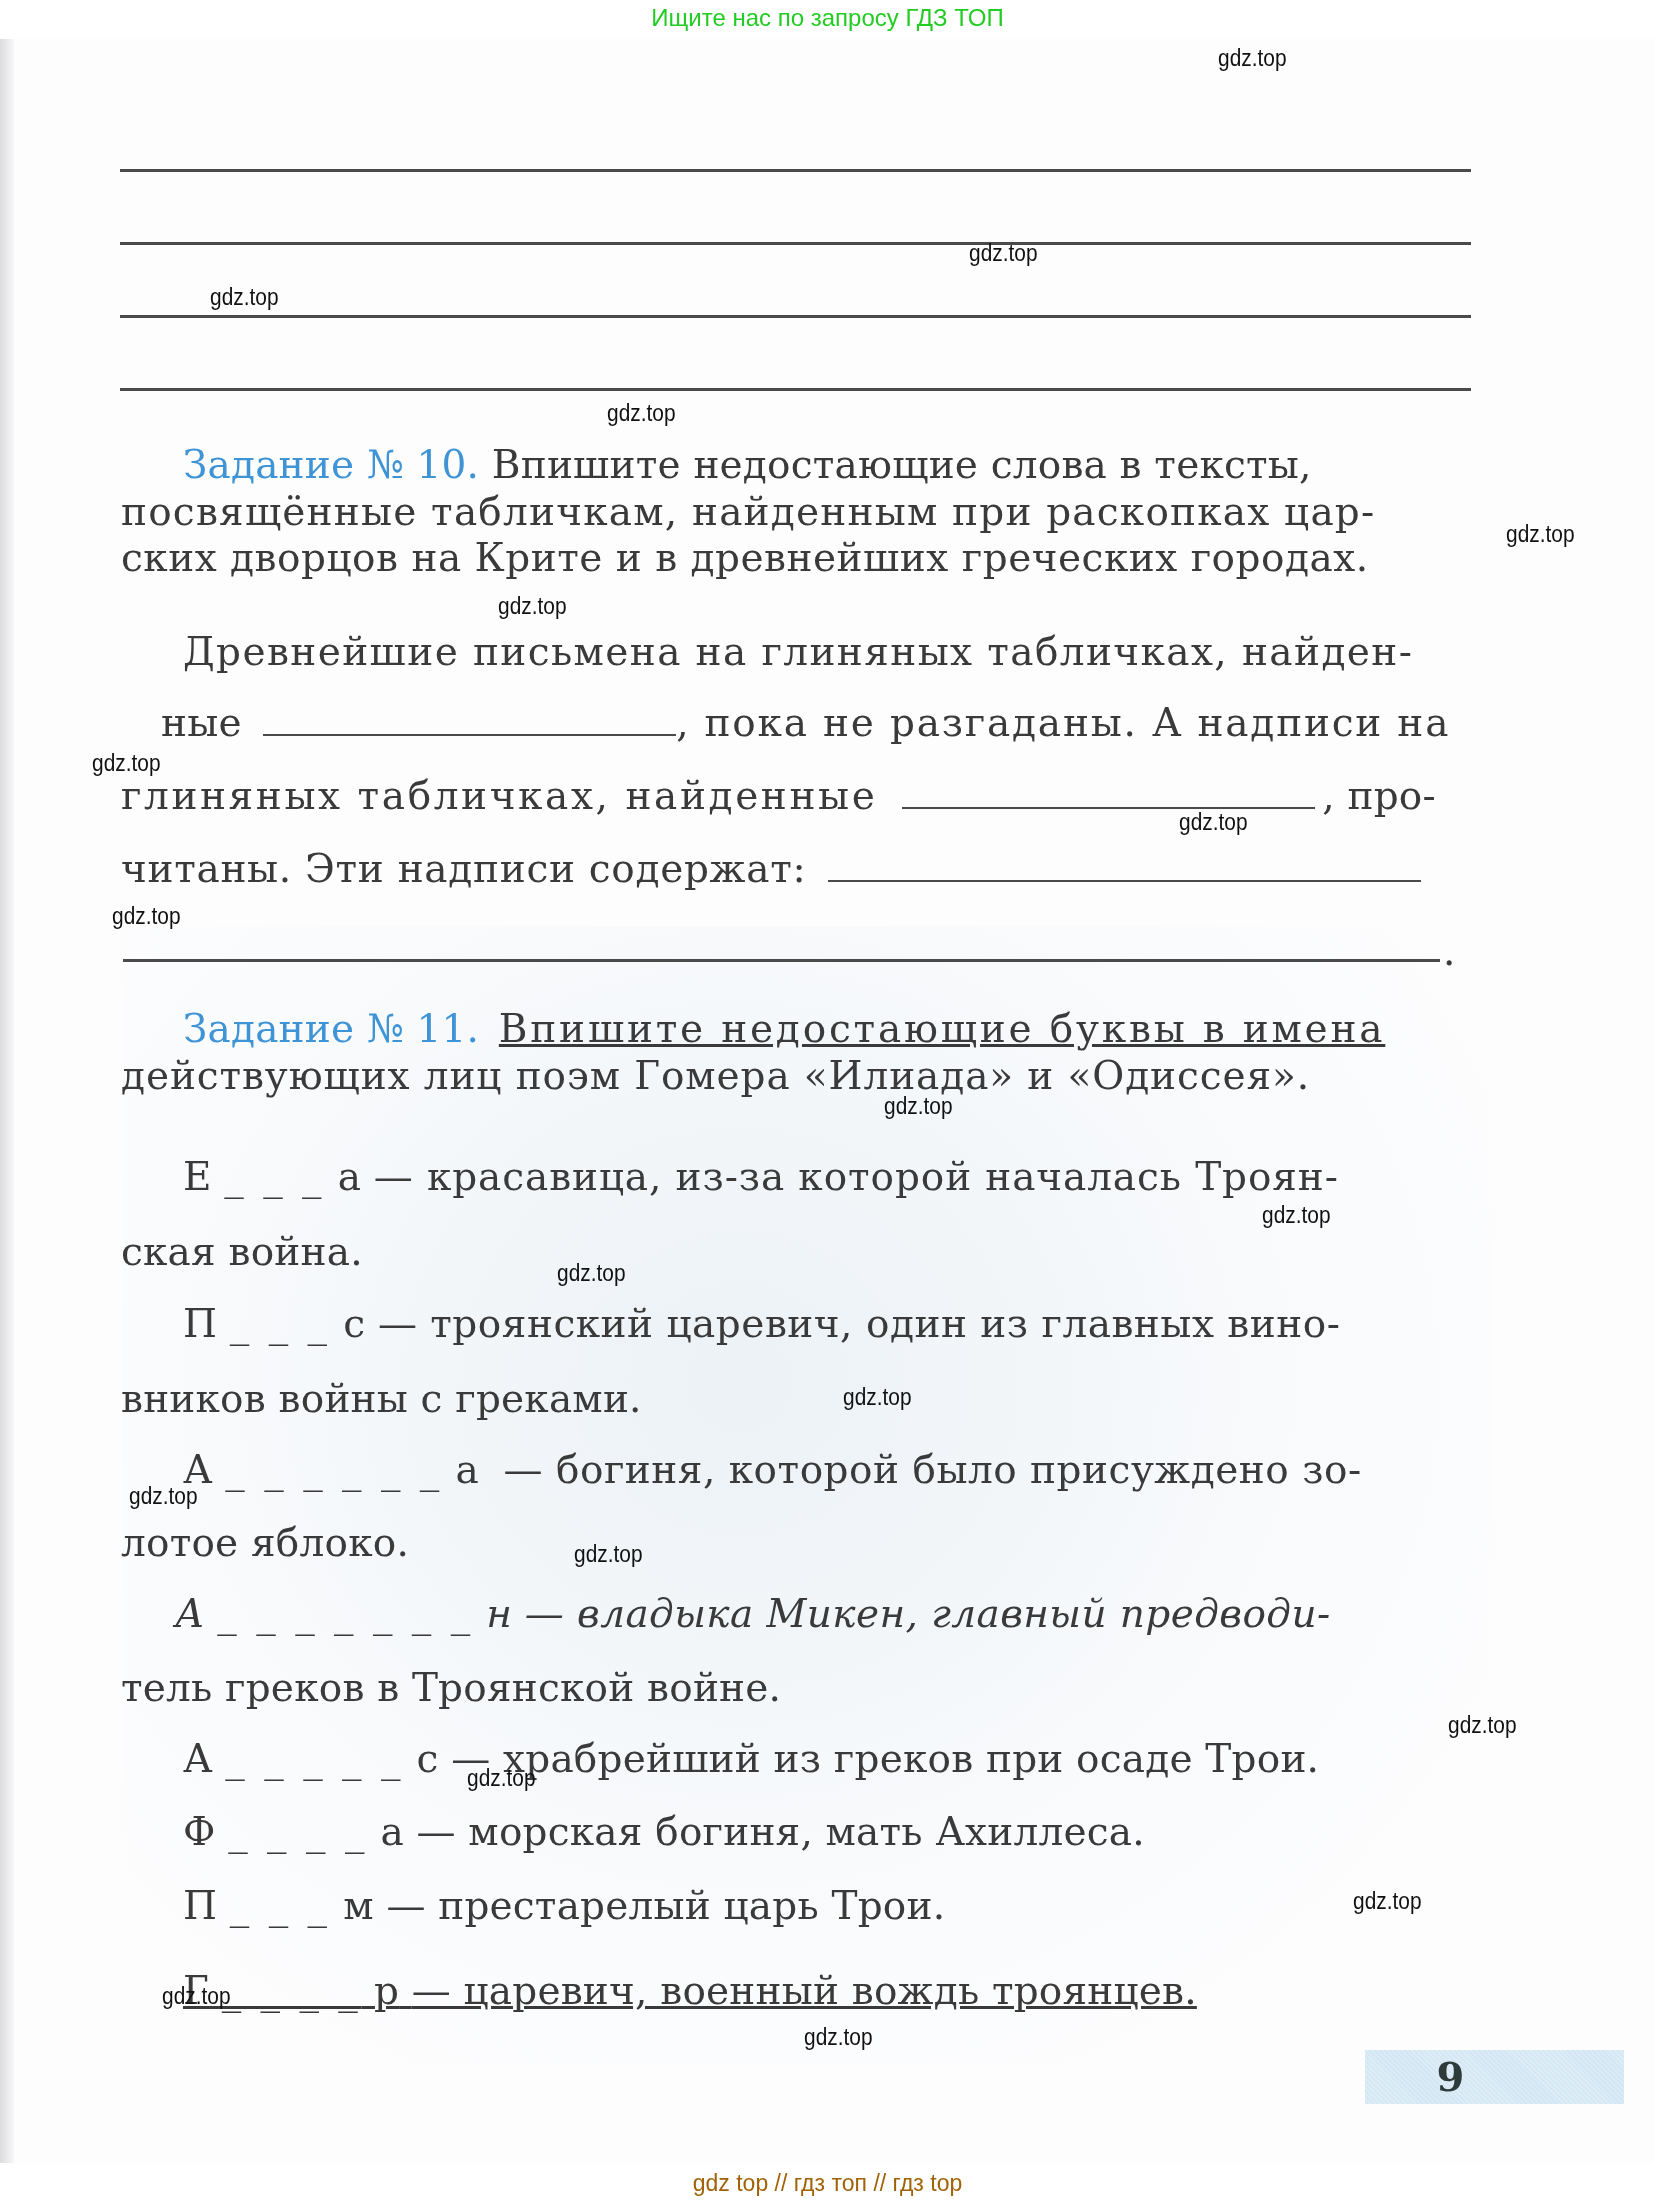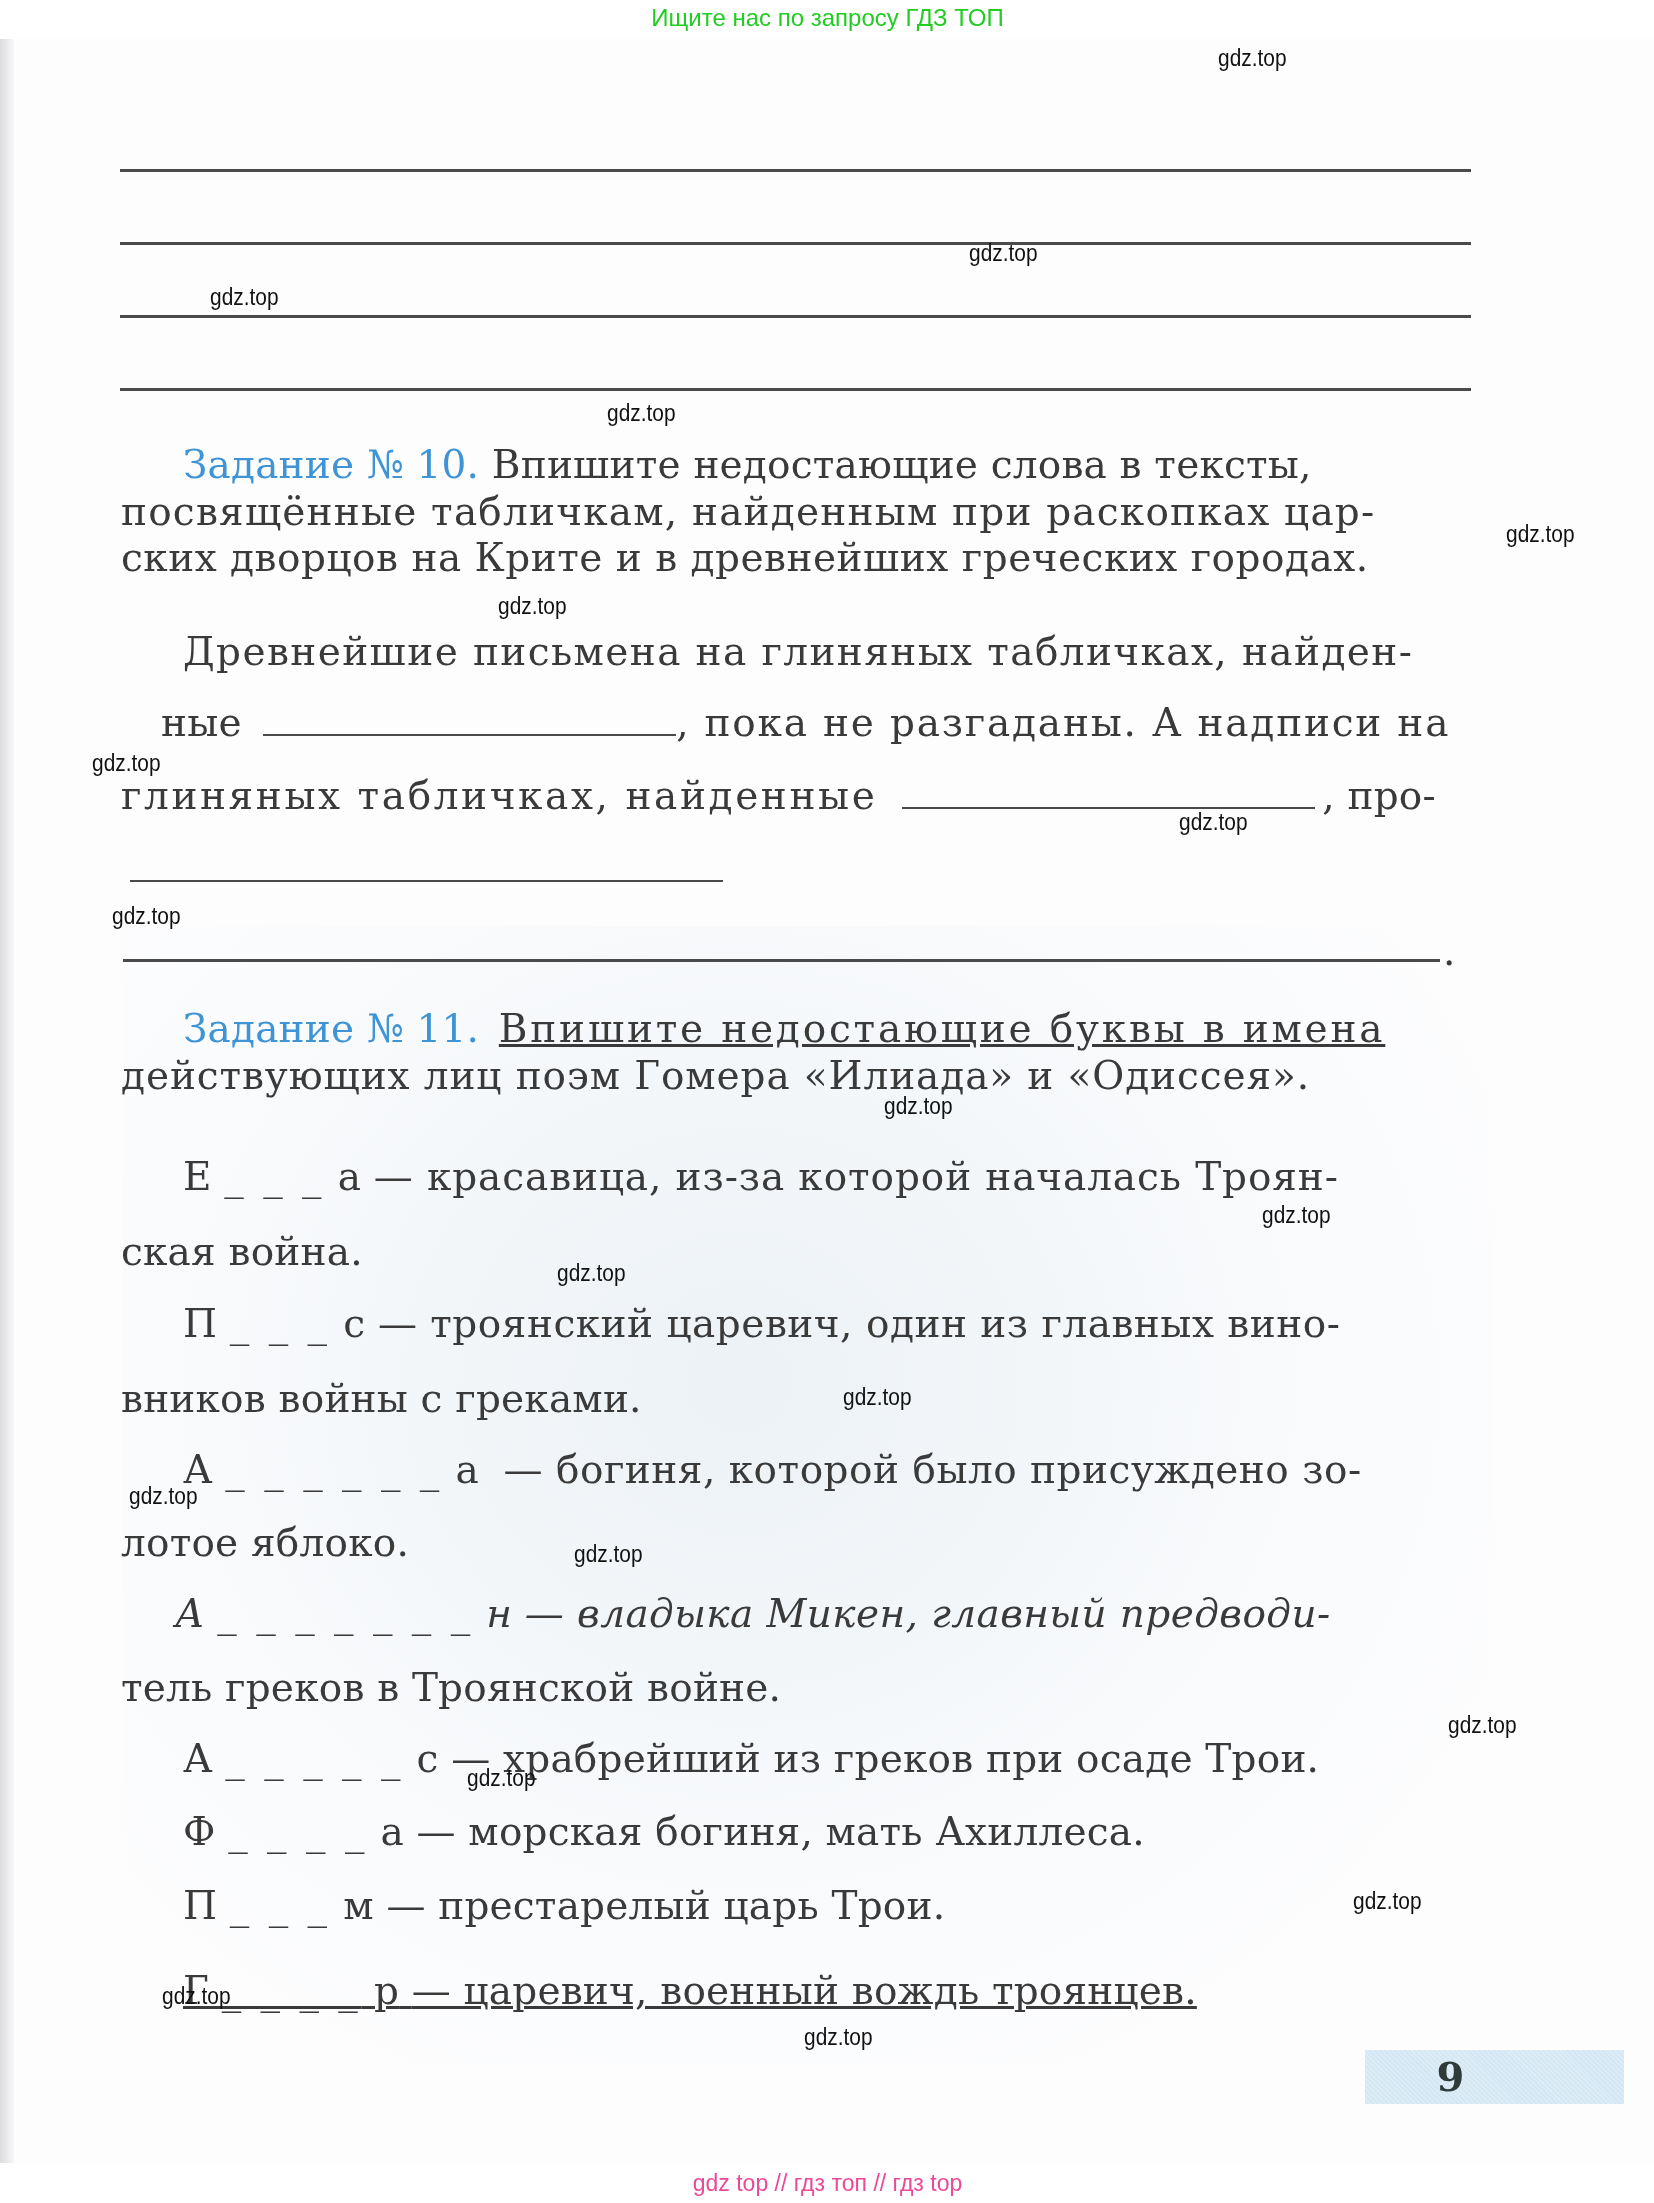--- a/index.html
+++ b/index.html
@@ -49,21 +49,21 @@
     background:#d3e6f3;
     background-image:repeating-linear-gradient(45deg, rgba(255,255,255,0.25) 0 1.8px, rgba(0,0,0,0) 1.8px 3.5px);
   }
   .page-num {
     position:absolute; left:0; top:0; width:100%; height:100%; text-align:center;
     font-size:40px; font-weight:bold; line-height:54px; color:#2f3a3a;
     padding-left:0; margin-left:-44px;
   }
   .bottom-banner {
     position:absolute; top:2166px; left:0; width:1655px; text-align:center;
-    color:#ec4899; font-family:"Liberation Sans", sans-serif; font-size:23px;
+    color:#a16207; font-family:"Liberation Sans", sans-serif; font-size:23px;
     line-height:35px;
   }
 </style>
 </head>
 <body>
 
 <div class="top-banner">Ищите нас по запросу ГДЗ ТОП</div>
 
 <div class="page">
   <div class="page-edge"></div>
@@ -87,20 +87,21 @@
   <span>ные</span>
   <span class="blank" style="width:413px; margin-left:8.8px;"></span><span style="letter-spacing:1.8px;">, пока не разгаданы. А надписи на</span>
 </div>
 
 <div class="txt" style="left:121px; top:773px;">
   <span style="letter-spacing:2.6px;text-align:center;">глиняных табличках, найденные</span>
   <span class="blank" style="width:413px; margin-left:12.3px;"></span><span style="margin-left:7px;">, про-</span>
 </div>
 
 <div class="txt" style="left:121px; top:846px;">
+  <span style="letter-spacing:0.7px;">читаны. Эти надписи содержат:</span>
   <span class="blank" style="width:593px; margin-left:8.8px;"></span>
 </div>
 
 <div class="rule" style="left:123px; top:959px; width:1317px;"></div>
 <div class="txt" style="left:1443px; top:929px;">.</div>
 
 <div class="txt" style="left:183px; top:1006px;">
   <span class="task-label">Задание № 11.</span>
   <span style="letter-spacing:2.8px; margin-left:7px;text-decoration:underline;">Впишите недостающие буквы в имена</span>
 </div>

